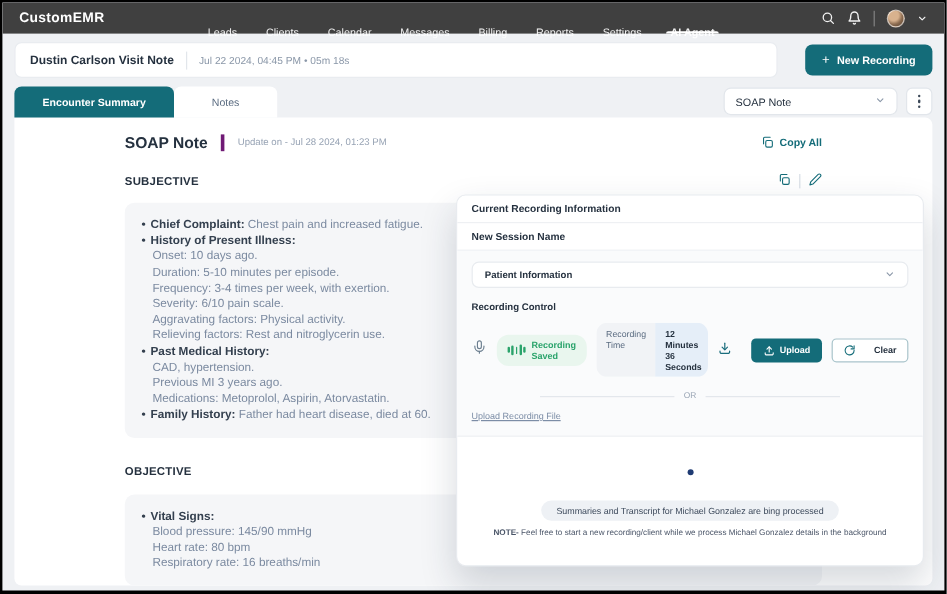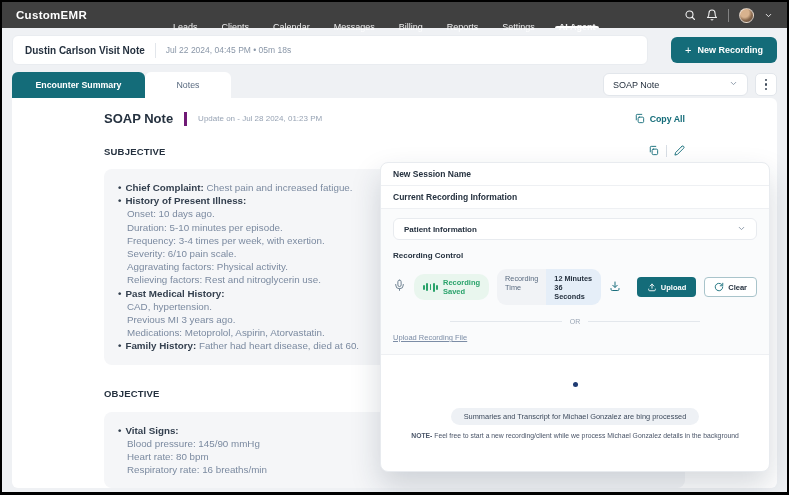--- a/index.html
+++ b/index.html
@@ -75,21 +75,21 @@
   .bars { display:flex; align-items:center; gap:1.5px; }
   .bars i { width:1.8px; background:#2AA36B; border-radius:1px; display:block; }
   .pill-saved span { font-size:7.5px; font-weight:700; color:#2AA36B; }
   .pill-time { display:flex; border-radius:9px; overflow:hidden; font-size:7.3px; }
   .pill-time .t-l { background:#F1F3F6; color:#5A6B80; padding:4.5px 8px; }
   .pill-time .t-r { background:#E5EEF8; color:#25313F; font-weight:700; padding:4.5px 8px; }
   .dl-icon { color:#1B6E7D; cursor:pointer; }
   .rc-spacer { flex:1; }
   .btn-upload { display:flex; align-items:center; gap:4px; background:#146C79; color:#fff; border:none; border-radius:4px;
                 font-size:7.5px; font-weight:600; padding:5px 10px; cursor:pointer; font-family:inherit; }
-  .btn-clear { display:flex; align-items:center; gap:4px; background:#fff; color:#25313F; border:1px solid #A9C4CB; border-radius:4px;
+  .btn-clear { display:flex; align-items:center; gap:15px; background:#fff; color:#25313F; border:1px solid #A9C4CB; border-radius:4px;
                font-size:7.5px; font-weight:600; padding:4px 9px; cursor:pointer; font-family:inherit; }
   .btn-clear svg { color:#146C79; }
   .or-row { display:flex; align-items:center; gap:8px; width:250px; margin:13px auto 0; }
   .or-row .ln { flex:1; height:1px; background:#E3E7EC; }
   .or-row span { font-size:7px; color:#9AA6B5; }
   .upload-link { display:block; text-align:left; margin-top:8px; font-size:7.5px; color:#7C8DA6; text-decoration:underline; cursor:pointer; }
   .modal-white { position:relative; }
   .loader-dot { width:5px; height:5px; border-radius:50%; background:#1F3B73; margin:27px auto 0; }
   .proc-pill { width:fit-content; margin:21px auto 0; background:#EEF1F5; border-radius:10px; padding:4px 13px;
                font-size:7.4px; color:#3D4A5C; }
@@ -242,22 +242,22 @@
               <div class="note-line"><span class="txt">Blood pressure: 145/90 mmHg</span></div>
               <div class="note-line"><span class="txt">Heart rate: 80 bpm</span></div>
               <div class="note-line"><span class="txt">Respiratory rate: 16 breaths/min</span></div>
             </div>
   </div>
 </div>
     </div>
   </div>
 
   <div class="modal">
+    <div class="modal-h">Current Recording Information</div>
     <div class="modal-h">New Session Name</div>
-    <div class="modal-h">Current Recording Information</div>
 
     <div class="modal-gray">
       <div class="patient-row">
         <span>Patient Information</span>
         <span>
           <svg width="9" height="9" viewBox="0 0 24 24" fill="none" stroke="#8A97A8" stroke-width="2.5" stroke-linecap="round" stroke-linejoin="round">
               <polyline points="6 9 12 15 18 9"></polyline>
             </svg>
         </span>
       </div>

